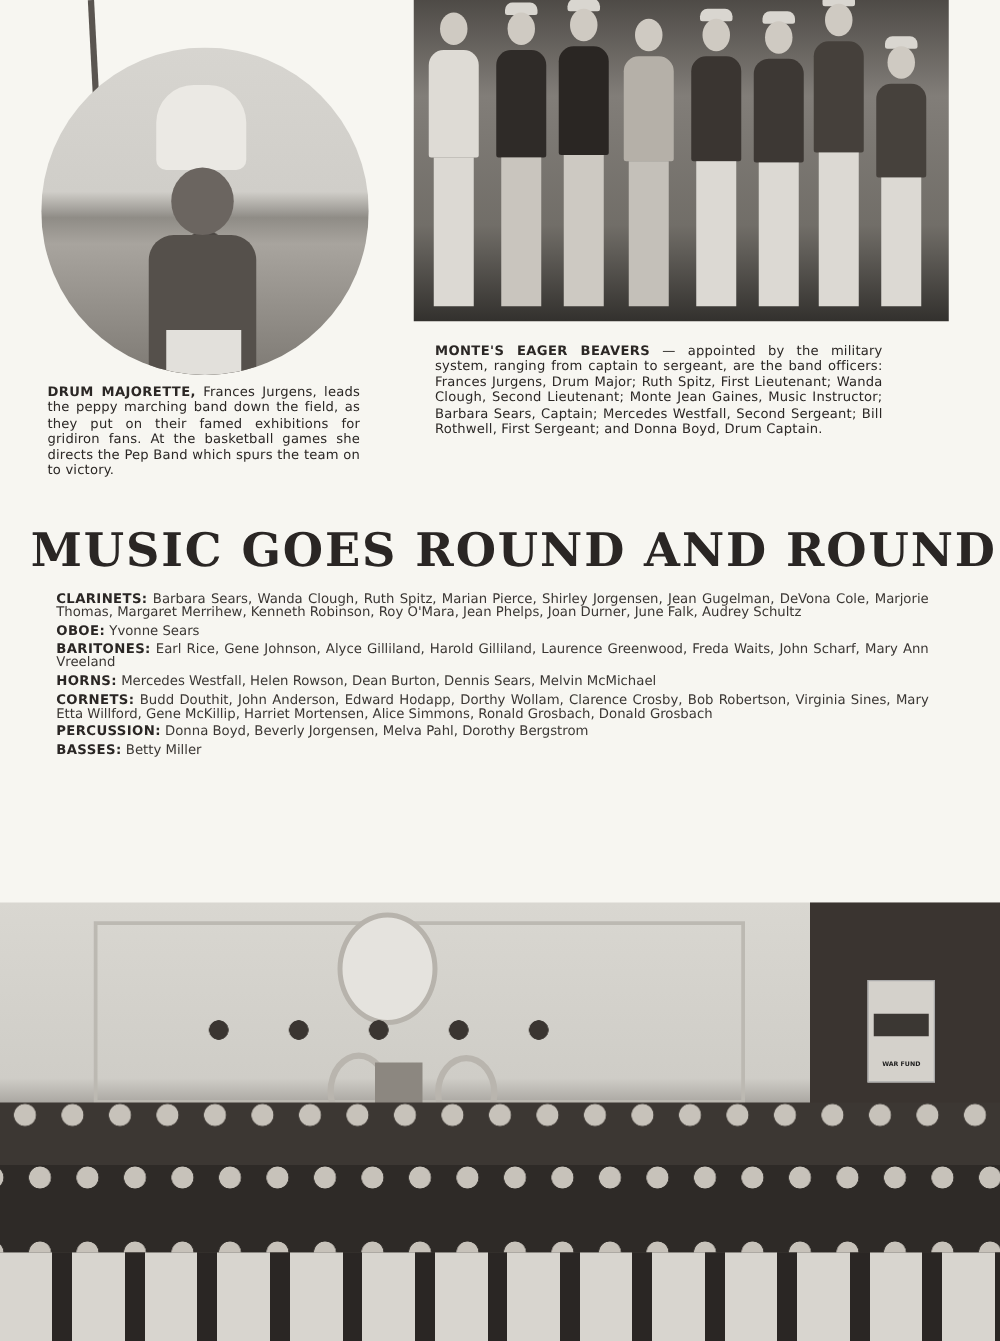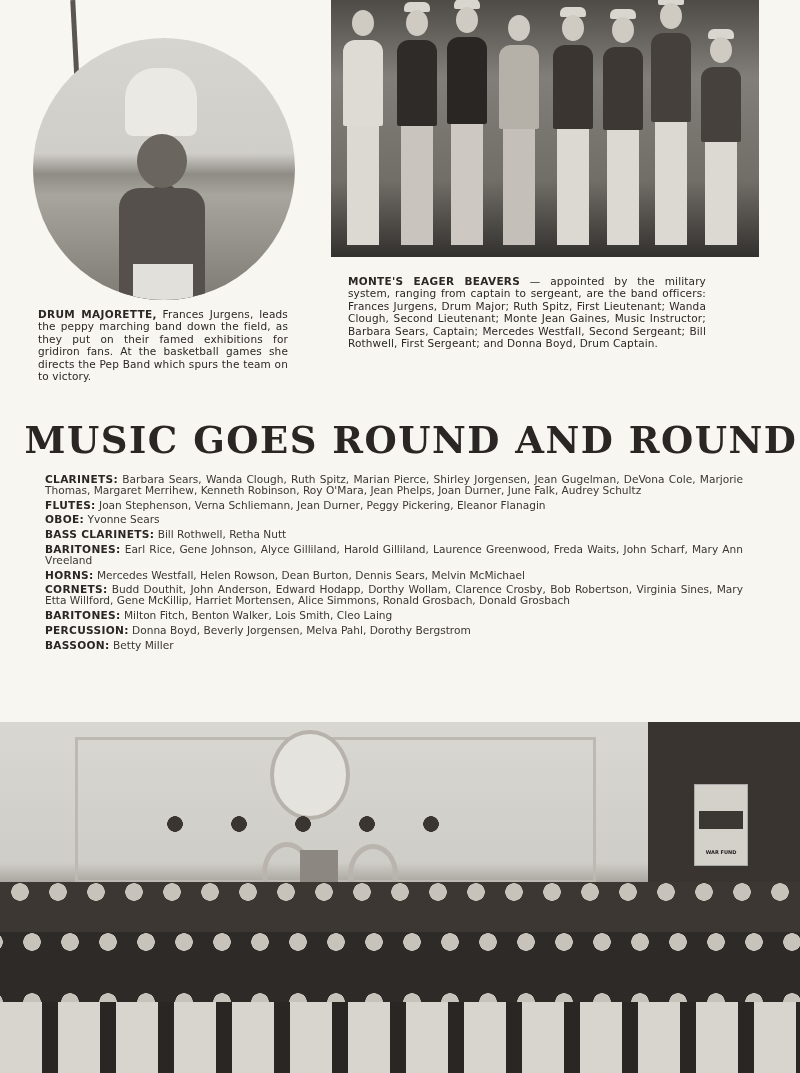--- a/index.html
+++ b/index.html
@@ -174,29 +174,26 @@
 </div>
 
 <div id="caption-majorette" class="caption"><span class="lead">DRUM MAJORETTE,</span><span> Frances Jurgens, leads the peppy marching band down the field, as they put on their famed exhibitions for gridiron fans. At the basketball games she directs the Pep Band which spurs the team on to victory.</span></div>
 
 <div id="caption-officers" class="caption"><span class="lead">MONTE'S EAGER BEAVERS</span><span> — appointed by the military system, ranging from captain to sergeant, are the band officers: Frances Jurgens, Drum Major; Ruth Spitz, First Lieutenant; Wanda Clough, Second Lieutenant; Monte Jean Gaines, Music Instructor; Barbara Sears, Captain; Mercedes Westfall, Second Sergeant; Bill Rothwell, First Sergeant; and Donna Boyd, Drum Captain.</span></div>
 
 <div id="page-title">MUSIC GOES ROUND AND ROUND</div>
 
 <div id="roster">
   <div class="section"><span class="label">CLARINETS:</span> <span>Barbara Sears, Wanda Clough, Ruth Spitz, Marian Pierce, Shirley Jorgensen, Jean Gugelman, DeVona Cole, Marjorie Thomas, Margaret Merrihew, Kenneth Robinson, Roy O'Mara, Jean Phelps, Joan Durner, June Falk, Audrey Schultz</span></div>
-  <div class="section"><span class="label">FLUTES:</span> <span>Joan Stephenson, Verna Schliemann, Jean Durner, Peggy Pickering, Eleanor Flanagin</span></div>
   <div class="section"><span class="label">OBOE:</span> <span>Yvonne Sears</span></div>
-  <div class="section"><span class="label">BASS CLARINETS:</span> <span>Bill Rothwell, Retha Nutt</span></div>
   <div class="section"><span class="label">BARITONES:</span> <span>Earl Rice, Gene Johnson, Alyce Gilliland, Harold Gilliland, Laurence Greenwood, Freda Waits, John Scharf, Mary Ann Vreeland</span></div>
   <div class="section"><span class="label">HORNS:</span> <span>Mercedes Westfall, Helen Rowson, Dean Burton, Dennis Sears, Melvin McMichael</span></div>
   <div class="section"><span class="label">CORNETS:</span> <span>Budd Douthit, John Anderson, Edward Hodapp, Dorthy Wollam, Clarence Crosby, Bob Robertson, Virginia Sines, Mary Etta Willford, Gene McKillip, Harriet Mortensen, Alice Simmons, Ronald Grosbach, Donald Grosbach</span></div>
-  <div class="section"><span class="label">BARITONES:</span> <span>Milton Fitch, Benton Walker, Lois Smith, Cleo Laing</span></div>
   <div class="section"><span class="label">PERCUSSION:</span> <span>Donna Boyd, Beverly Jorgensen, Melva Pahl, Dorothy Bergstrom</span></div>
-  <div class="section"><span class="label">BASSOON:</span> <span>Betty Miller</span></div>
+  <div class="section"><span class="label">BASSES:</span> <span>Betty Miller</span></div>
 </div>
 
 <div id="photo-band" class="photo">
   <div id="band-wall-panel"></div>
   <div id="band-emblem"></div>
   <div id="band-poster">
     <div class="poster-dark"></div>
     <div class="poster-text">WAR FUND</div>
   </div>
   <div style="position:absolute;left:155px;top:90px;width:300px;height:95px;background-image:radial-gradient(circle 8px at 20px 12px,#3a3531 95%,transparent 100%),linear-gradient(#5c5752,#5c5752);background-size:64px 95px,0 0;background-repeat:repeat-x;"></div>

